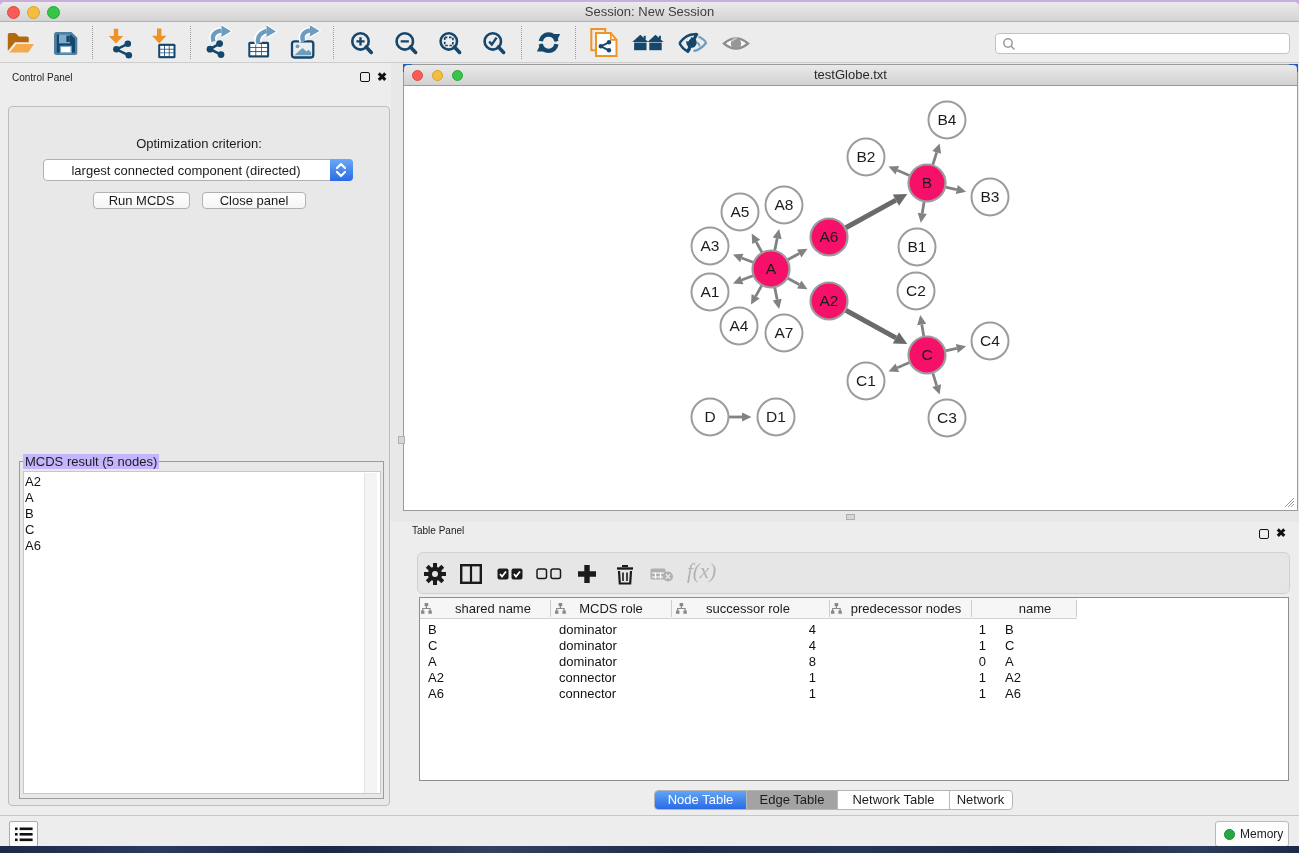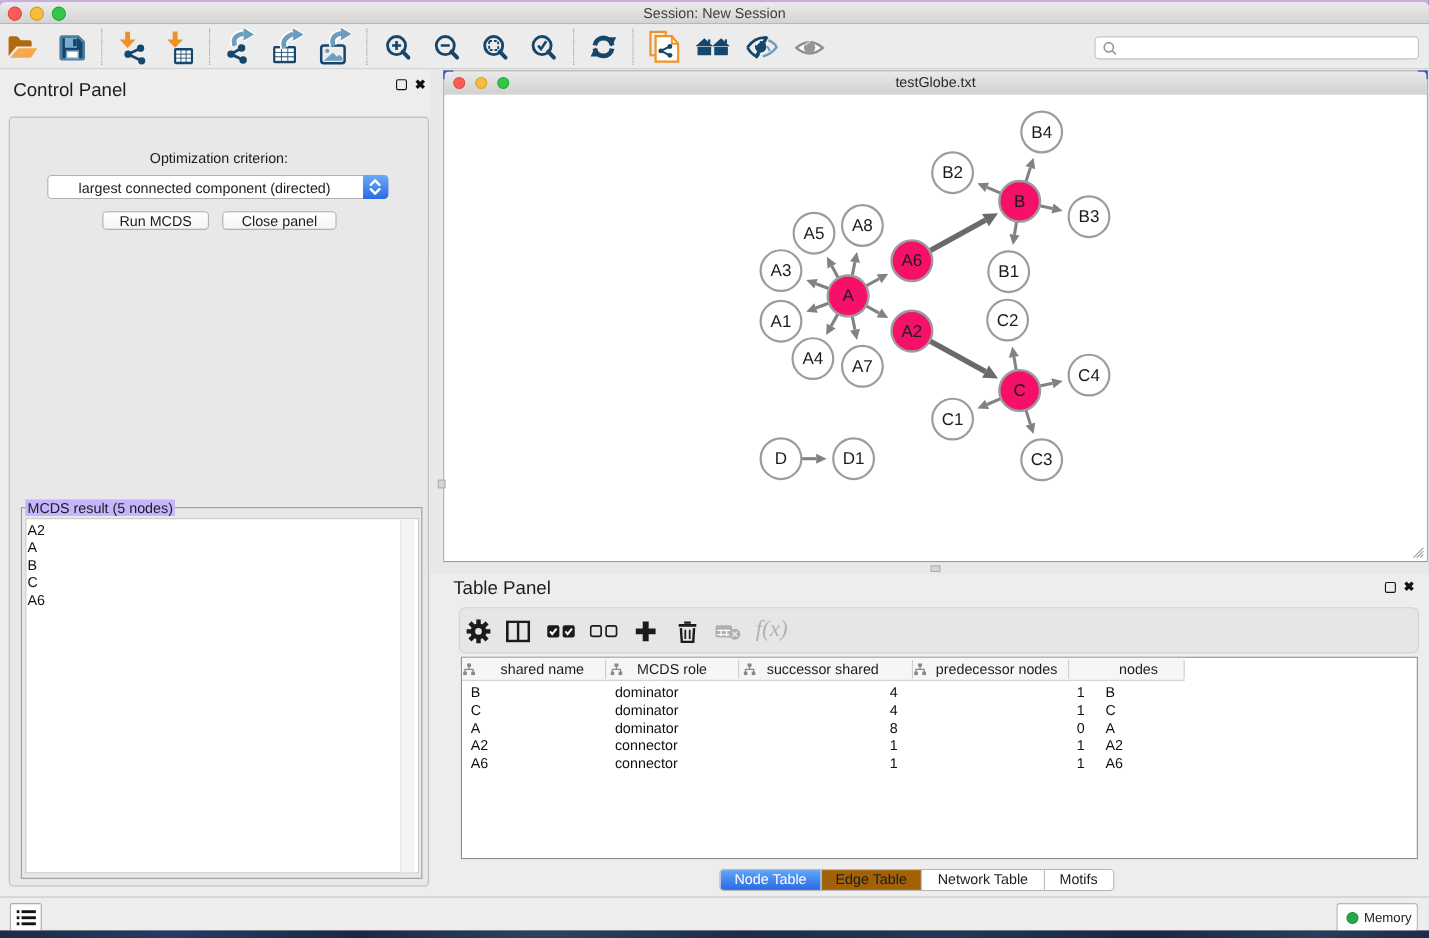--- a/index.html
+++ b/index.html
@@ -13,21 +13,21 @@
   background:linear-gradient(#ebebeb,#d4d3d4); border-bottom:1px solid #b3b2b3; }
 #titlebar .t { width:100%; text-align:center; font-size:13px; color:#3e3e3e; line-height:20px; }
 .light { position:absolute; width:13px; height:13px; border-radius:50%; top:4px; }
 
 #toolbar { left:0; top:20px; width:1299px; height:41px; background:#edecec; border-bottom:1px solid #cdcccd; }
 .tsep { position:absolute; top:4px; height:33px; width:0; border-left:1px dotted #9b9b9b; }
 #searchbox { position:absolute; left:995px; top:11px; width:295px; height:21px; background:#fff;
   border:1px solid #c3c2c3; border-radius:4px; }
 
 #cpanel { left:0; top:61px; width:391px; height:752px; background:#eeedee; }
-.paneltitle { font-size:17px; color:#1c1c1c; }
+.paneltitle { font-size:10px; color:#1c1c1c; }
 .sqbtn { position:absolute; width:10px; height:10px; border:1.5px solid #111; border-radius:2px; }
 .xbtn  { position:absolute; font-size:12px; font-weight:bold; color:#111; }
 #tabpane { position:absolute; left:8px; top:43px; width:382px; height:700px;
   background:#e9e8e9; border:1px solid #bdbcbd; border-radius:4px; }
 #cptabs { position:absolute; left:78px; top:34px; width:244px; height:19px;
   background:#fff; border:1px solid #b4b3b4; border-radius:4px; display:flex;
   font-size:13px; color:#1c1c1c; text-align:center; line-height:17px; }
 #cptabs div { border-right:1px solid #b9b8b9; }
 #cptabs div:last-child { border-right:none; }
 .seg-blue { background:linear-gradient(#61a4f5,#2a6be4); color:#fff; }
@@ -401,23 +401,23 @@
               <rect x="7.4" y="7.6" width="3.4" height="3.2" fill="#898989"></rect>
             </svg>
             <svg style="position:absolute;left:411px;top:5px" width="11" height="11" viewBox="0 0 11 11">
               <rect x="3.6" y="0" width="3.6" height="3.2" fill="#898989"></rect>
               <path d="M5.4,3 L5.4,5.5 M1.7,8 L1.7,5.5 L9.1,5.5 L9.1,8" stroke="#898989" stroke-width="1.2" fill="none"></path>
               <rect x="0" y="7.6" width="3.4" height="3.2" fill="#898989"></rect>
               <rect x="7.4" y="7.6" width="3.4" height="3.2" fill="#898989"></rect>
             </svg>
         <div class="hlbl" style="left:20px;width:106px;">shared name</div>
         <div class="hlbl" style="left:140px;width:102px;">MCDS role</div>
-        <div class="hlbl" style="left:270px;width:116px;">successor shared</div>
+        <div class="hlbl" style="left:270px;width:116px;">successor role</div>
         <div class="hlbl" style="left:420px;width:132px;">predecessor nodes</div>
-        <div class="hlbl" style="left:580px;width:70px;">nodes</div>
+        <div class="hlbl" style="left:580px;width:70px;">name</div>
         <div class="hsep" style="left:130px;"></div>
         <div class="hsep" style="left:251px;"></div>
         <div class="hsep" style="left:409px;"></div>
         <div class="hsep" style="left:551px;"></div>
         <div class="hsep" style="left:656px;"></div>
       </div>
       <div class="cell" style="left:8px;top:24px;">B</div>
           <div class="cell" style="left:139px;top:24px;">dominator</div>
           <div class="cell num" style="left:300px;top:24px;width:96px;">4</div>
           <div class="cell num" style="left:470px;top:24px;width:96px;">1</div>
@@ -438,23 +438,23 @@
           <div class="cell num" style="left:470px;top:72px;width:96px;">1</div>
           <div class="cell" style="left:585px;top:72px;">A2</div>
           <div class="cell" style="left:8px;top:88px;">A6</div>
           <div class="cell" style="left:139px;top:88px;">connector</div>
           <div class="cell num" style="left:300px;top:88px;width:96px;">1</div>
           <div class="cell num" style="left:470px;top:88px;width:96px;">1</div>
           <div class="cell" style="left:585px;top:88px;">A6</div>
     </div>
     <div id="btabs">
       <div style="width:92px;border-radius:3px 0 0 3px;" class="seg-blue">Node Table</div>
-      <div style="width:91px;background:#a16207;">Edge Table</div>
+      <div style="width:91px;background:#a3a3a3;">Edge Table</div>
       <div style="width:112px;background:#fff;">Network Table</div>
-      <div style="width:61px;background:#fff;border-radius:0 3px 3px 0;">Motifs</div>
+      <div style="width:61px;background:#fff;border-radius:0 3px 3px 0;">Network</div>
     </div>
   </div>
 </div>
 
 <div class="abs" id="statusbar">
   <div id="listbtn">
         <svg style="position:absolute;left:5px;top:5px" width="18" height="15" viewBox="0 0 18 15">
           <rect x="0" y="0.5" width="2.6" height="2.6" fill="#111"></rect>
           <rect x="4.6" y="0.5" width="13" height="2.6" fill="#111"></rect>
           <rect x="0" y="6" width="2.6" height="2.6" fill="#111"></rect>

